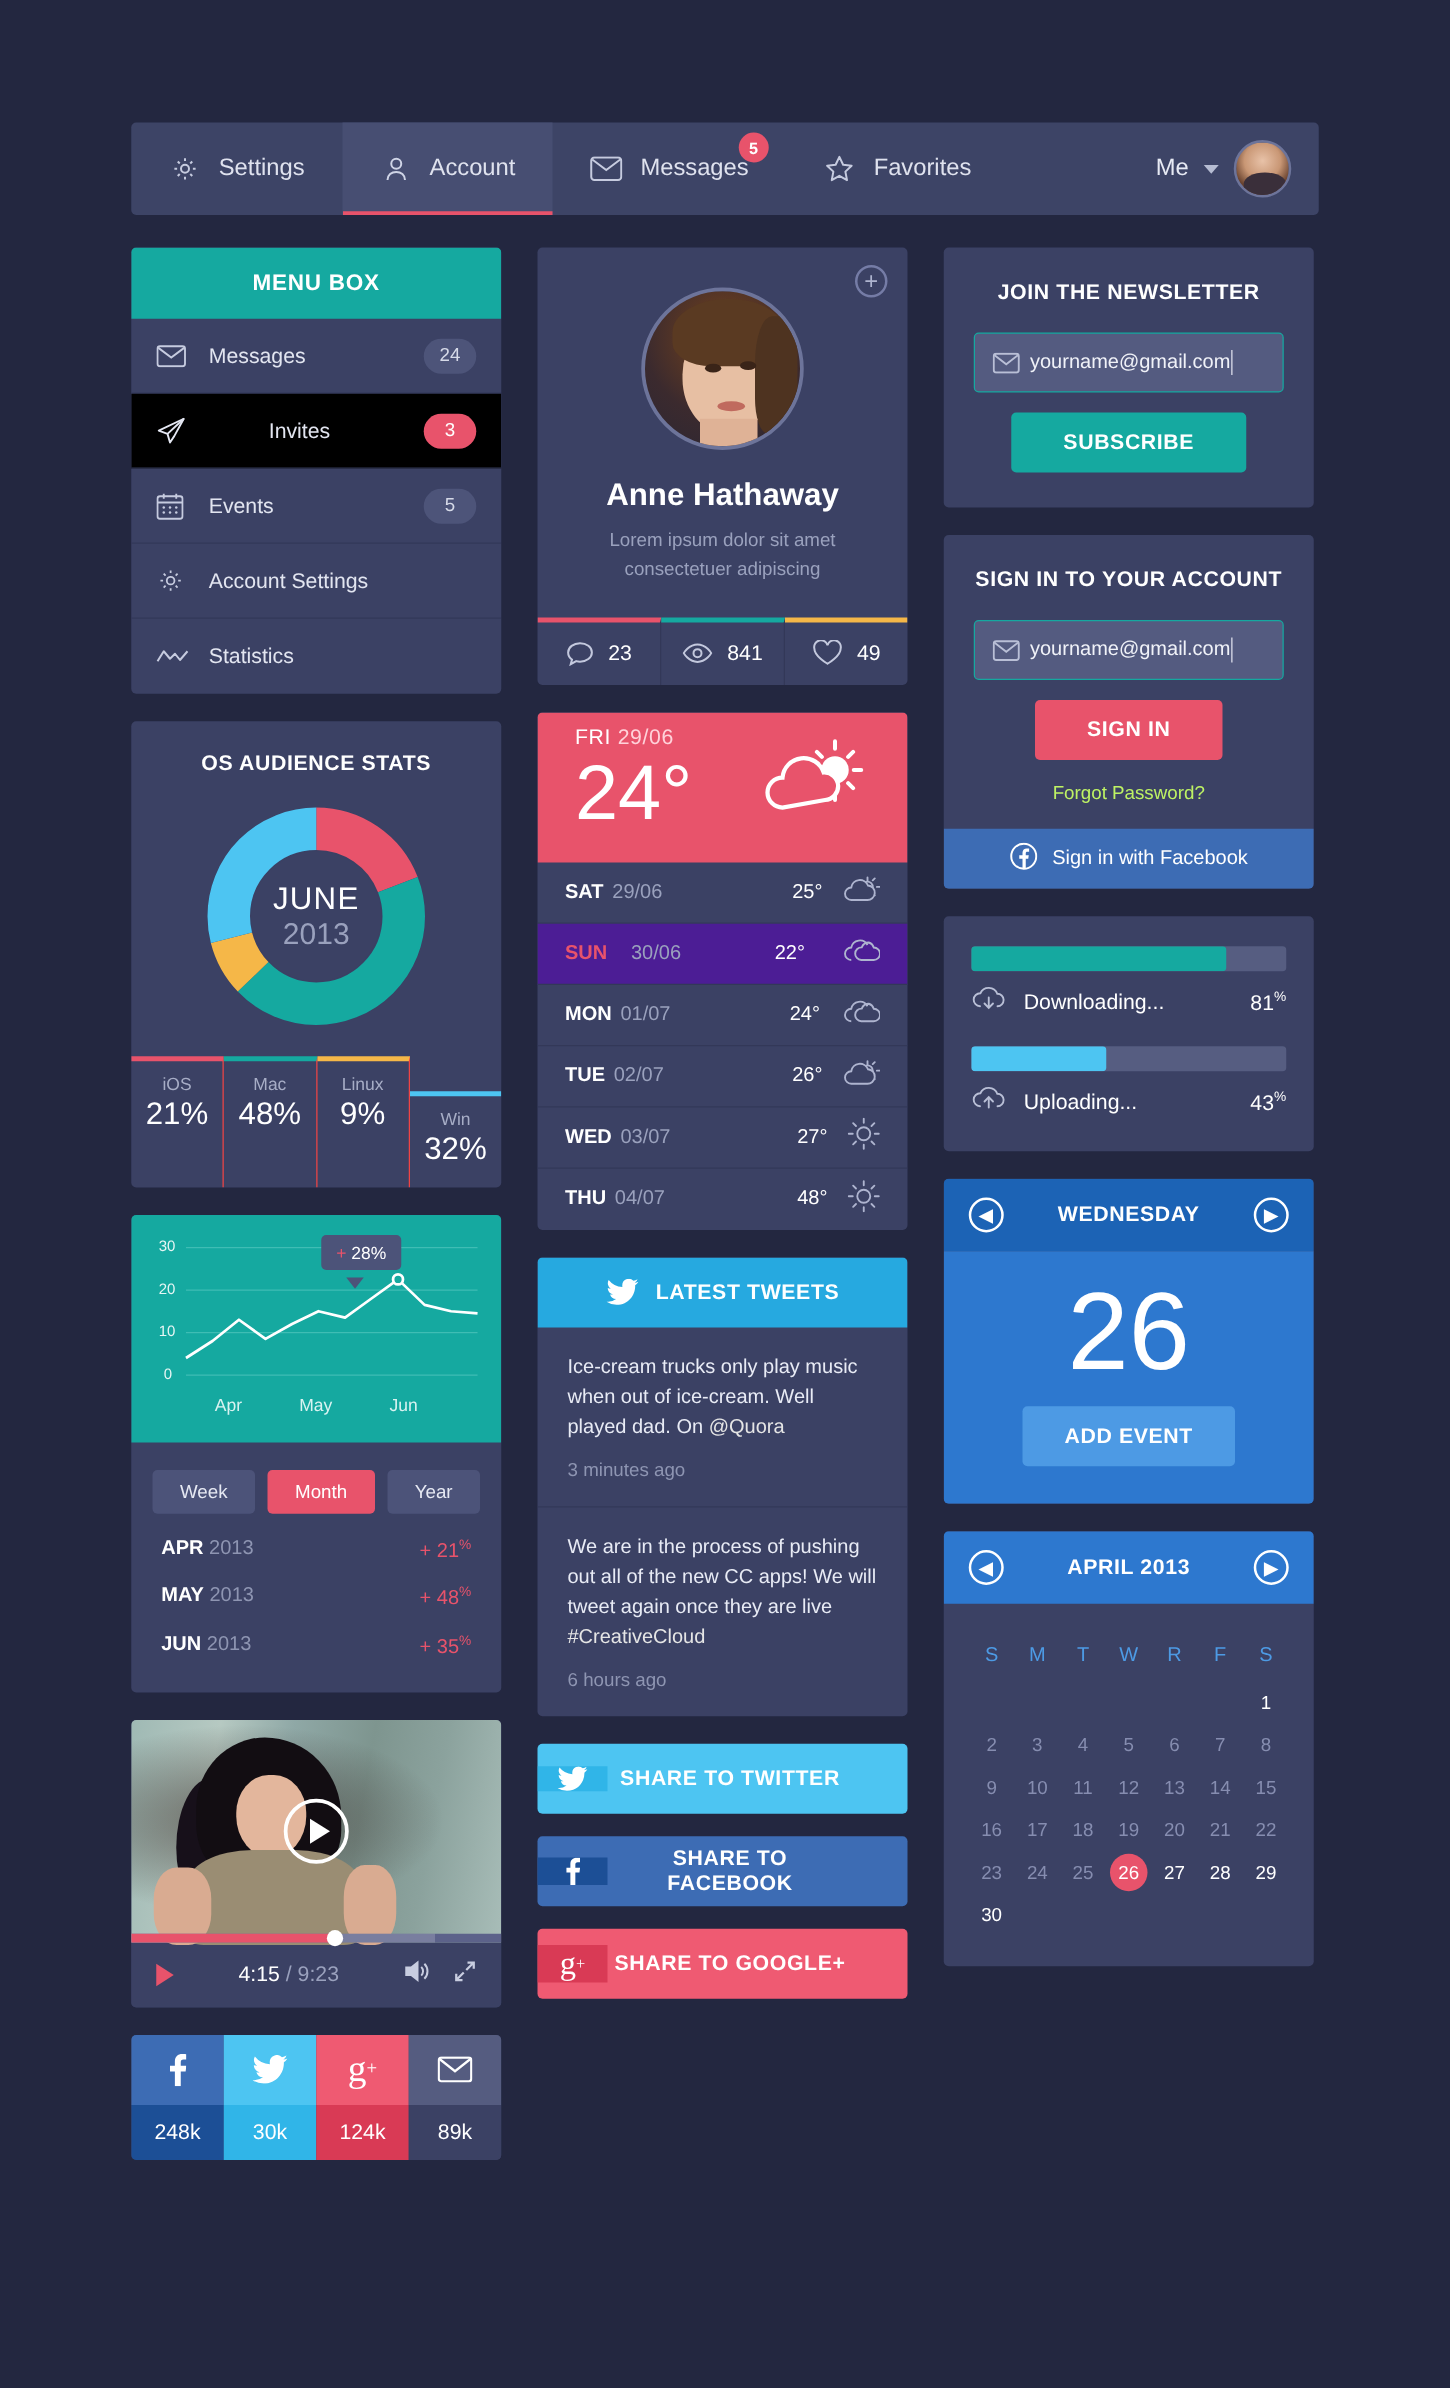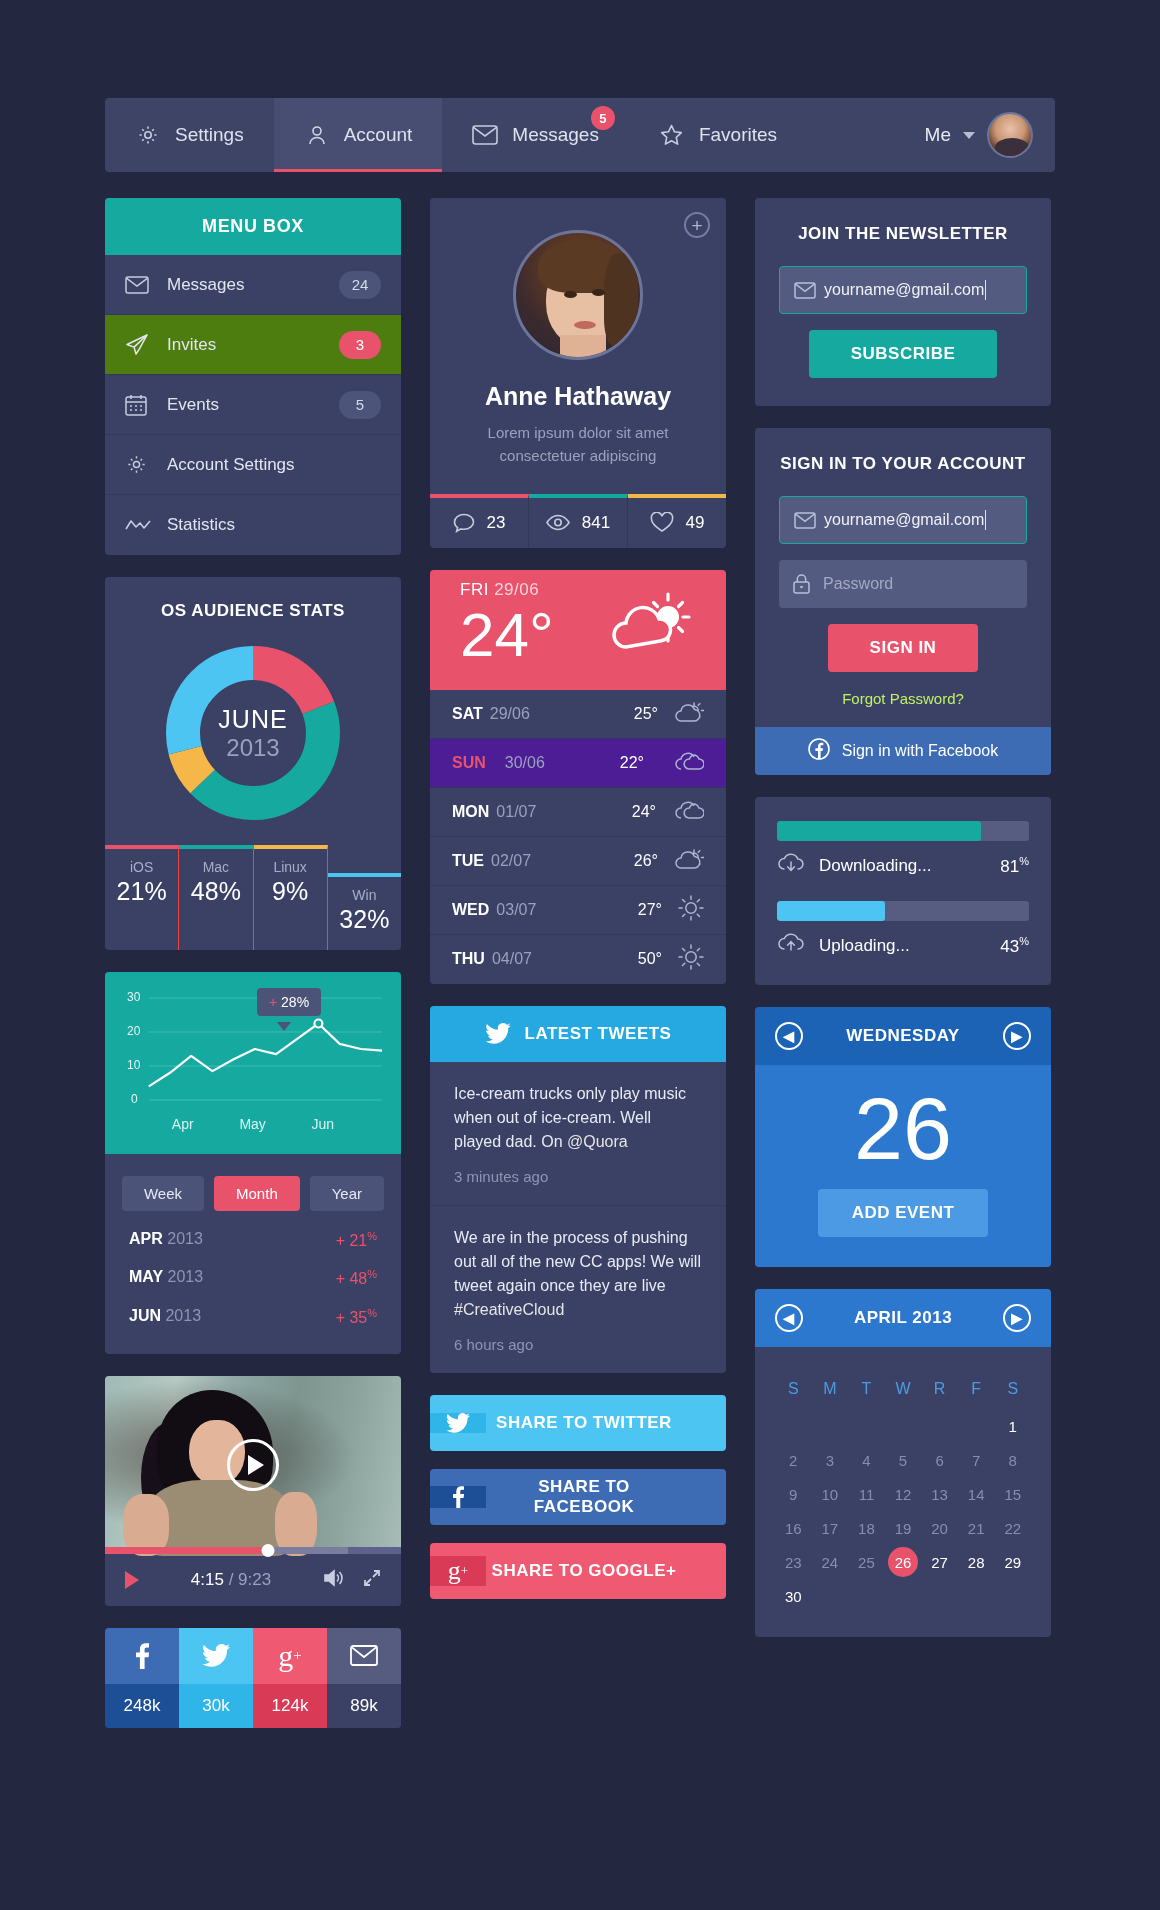--- a/index.html
+++ b/index.html
@@ -69,21 +69,21 @@
     font-size: 18px; font-weight: bold; letter-spacing: .6px;
     padding: 18px 0; color:#fff;
   }
   .menu-item {
     display: flex; align-items: center;
     height: 60px; padding: 0 20px;
     border-bottom: 1px solid #333858;
     color: #e2e5f0; font-size: 17px;
   }
   .menu-item:last-child { border-bottom: none; }
-  .menu-item.active { background: #4d7c0f; }
+  .menu-item.active { background: #000000; gap: 48px; }
   .menu-ico { width: 34px; display: flex; align-items:center; }
   .menu-label { flex: 1; padding-left: 8px; }
   .pill {
     min-width: 42px; height: 28px; border-radius: 14px;
     background: #4d5479; color: #d6dae8;
     font-size: 15px; display: flex; align-items: center; justify-content: center;
     padding: 0 8px;
   }
   .pill.red { background: #e8536b; color: #fff; }
 
@@ -630,21 +630,21 @@
         <span class="dd">03/07</span>
         <span class="t">27°</span>
         <span><svg width="26" height="26" viewBox="0 0 26 26" fill="none" stroke="#aeb4cf" stroke-width="1.5" stroke-linecap="round">
               <circle cx="13" cy="13" r="5.2"></circle>
               <path d="M13 1v3.2M13 21.8V25M1 13h3.2M21.8 13H25M4.5 4.5l2.3 2.3M19.2 19.2l2.3 2.3M21.5 4.5l-2.3 2.3M6.8 19.2l-2.3 2.3"></path>
             </svg></span>
       </div>
       <div class="w-row">
         <span class="d">THU</span>
         <span class="dd">04/07</span>
-        <span class="t">50°</span>
+        <span class="t">48°</span>
         <span><svg width="26" height="26" viewBox="0 0 26 26" fill="none" stroke="#aeb4cf" stroke-width="1.5" stroke-linecap="round">
               <circle cx="13" cy="13" r="5.2"></circle>
               <path d="M13 1v3.2M13 21.8V25M1 13h3.2M21.8 13H25M4.5 4.5l2.3 2.3M19.2 19.2l2.3 2.3M21.5 4.5l-2.3 2.3M6.8 19.2l-2.3 2.3"></path>
             </svg></span>
       </div>
     </div>
 
     <div class="card">
       <div class="tw-head">
         <svg width="26" height="21" viewBox="0 0 28 23" fill="#fff">
@@ -707,30 +707,20 @@
         <div class="field accent">
           <span class="fi">
               <svg width="22" height="17" viewBox="0 0 22 17" fill="none" stroke="#b9bfd6" stroke-width="1.5">
                 <rect x="1" y="1" width="20" height="15" rx="2"></rect>
                 <path d="M1.7 2.2L11 9.4 20.3 2.2"></path>
               </svg>
             </span>
           <span class="val">yourname@gmail.com</span>
           <span class="caret"></span>
         </div>
-        <div class="field">
-          <span class="fi">
-              <svg width="17" height="20" viewBox="0 0 17 20" fill="none" stroke="#b9bfd6" stroke-width="1.5">
-                <rect x="1" y="8" width="15" height="11" rx="2"></rect>
-                <path d="M4.3 8V5.3a4.2 4.2 0 018.4 0V8"></path>
-                <circle cx="8.5" cy="13" r="1.3" fill="#b9bfd6" stroke="none"></circle>
-              </svg>
-            </span>
-          <span class="ph">Password</span>
-        </div>
         <button class="btn-wide btn-red">SIGN IN</button>
         <div class="forgot">Forgot Password?</div>
       </div>
       <div class="fb-strip">
         <span><svg width="22" height="22" viewBox="0 0 22 22" fill="none" stroke="#fff" stroke-width="1.6">
               <circle cx="11" cy="11" r="10"></circle>
               <path d="M12.6 21v-8h2l.4-2.8h-2.4V8.6c0-.8.2-1.3 1.4-1.3h1.3V4.8c-.2 0-1-.1-1.9-.1-2 0-3.4 1.2-3.4 3.5v2H7.4V13h2.6v8z" fill="#fff" stroke="none"></path>
             </svg></span>
         <span>Sign in with Facebook</span>
       </div>

